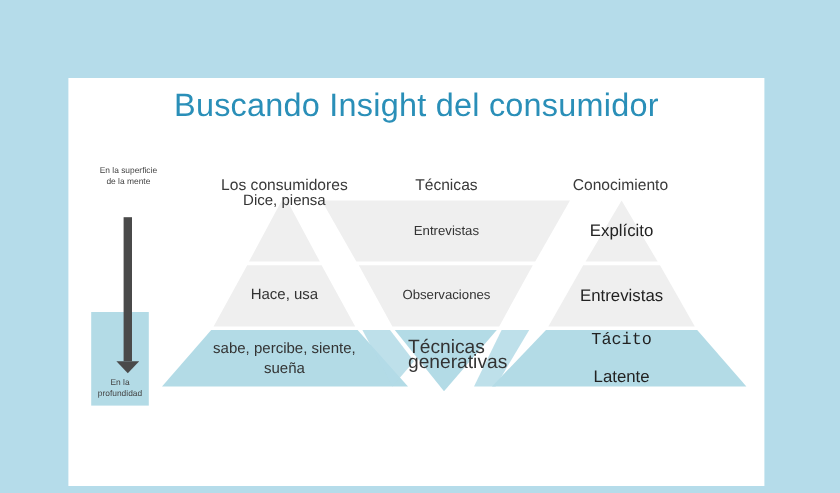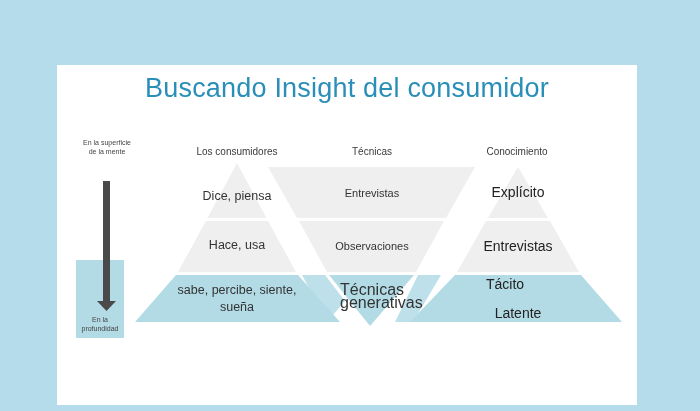--- a/index.html
+++ b/index.html
@@ -1,21 +1,21 @@
 <!DOCTYPE html>
 <html><head>
 <meta charset="utf-8">
 <style>
   html, body { margin:0; padding:0; }
   body { width:700px; height:411px; background:#b5dcea; position:relative; overflow:hidden; font-family:"DejaVu Sans", sans-serif; }
   .slide { position:absolute; left:57px; top:65px; width:580px; height:340px; background:#ffffff; }
   .title { position:absolute; left:0; top:8px; width:580px; text-align:center; color:#2a8fb8; font-size:27px; font-family:"Liberation Sans", sans-serif; letter-spacing:0.2px; }
   svg.diagram { position:absolute; left:0; top:0; }
   .lbl { position:absolute; text-align:center; color:#333; font-family:"Liberation Sans", sans-serif; }
-  .hdr { font-size:10px; color:#3a3a3a; }
+  .hdr { font-size:13px; color:#3a3a3a; }
   .cell { font-size:12.5px; color:#333; line-height:17px; }
   .cell-sm { font-size:11px; color:#333; line-height:14px; }
   .cell-lg { font-size:14px; color:#222; line-height:18px; }
   .tiny { font-size:7px; color:#444; line-height:9px; }
 </style>
 </head>
 <body>
 
 <div class="slide">
   <div class="title">Buscando Insight del consumidor</div>
@@ -51,25 +51,25 @@
     </g>
   </svg>
 
   <div class="lbl tiny" style="left:22px; top:73px; width:56px;">En la superficie de la mente</div>
   <div class="lbl tiny" style="left:20px; top:250px; width:46px;">En la profundidad</div>
 
   <div class="lbl hdr" style="left:110px; top:81px; width:140px;">Los consumidores</div>
   <div class="lbl hdr" style="left:260px; top:81px; width:110px;">Técnicas</div>
   <div class="lbl hdr" style="left:400px; top:81px; width:120px;">Conocimiento</div>
 
-  <div class="lbl cell" style="left:130px; top:123px; width:100px;text-align:center;">Dice, piensa</div>
+  <div class="lbl cell" style="left:130px; top:94px; width:100px;text-align:center;">Dice, piensa</div>
   <div class="lbl cell" style="left:120px; top:172px; width:120px;">Hace, usa</div>
   <div class="lbl cell" style="left:112px; top:217px; width:136px;">sabe, percibe, siente, sueña</div>
 
   <div class="lbl cell-sm" style="left:260px; top:121px; width:110px;">Entrevistas</div>
   <div class="lbl cell-sm" style="left:255px; top:174px; width:120px;">Observaciones</div>
   <div class="lbl cell-sm" style="left:283px; top:219px; width:62px; font-size:16px; line-height:12.5px;">Técnicas generativas</div>
 
   <div class="lbl cell-lg" style="left:411px; top:118px; width:100px;">Explícito</div>
   <div class="lbl cell-lg" style="left:400px; top:172px; width:122px;">Entrevistas</div>
-  <div class="lbl cell-lg" style="left:398px; top:210px; width:100px;">Tácito</div>
+  <div class="lbl cell-lg" style="left:411px; top:210px; width:100px;font-family:Liberation Mono, monospace;">Tácito</div>
   <div class="lbl cell-lg" style="left:411px; top:239px; width:100px;">Latente</div>
 </div>
 
 </body></html>

